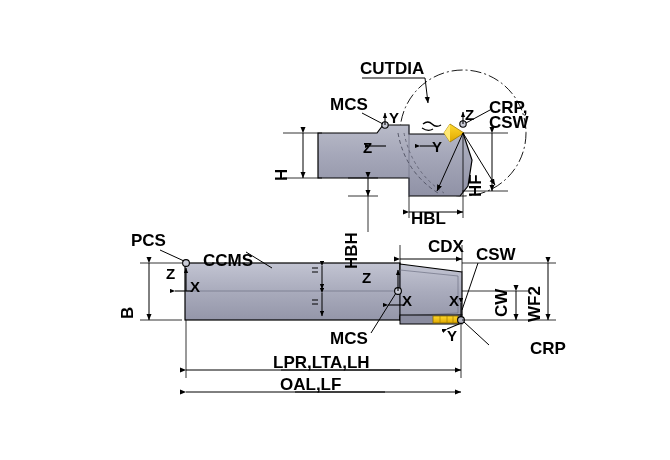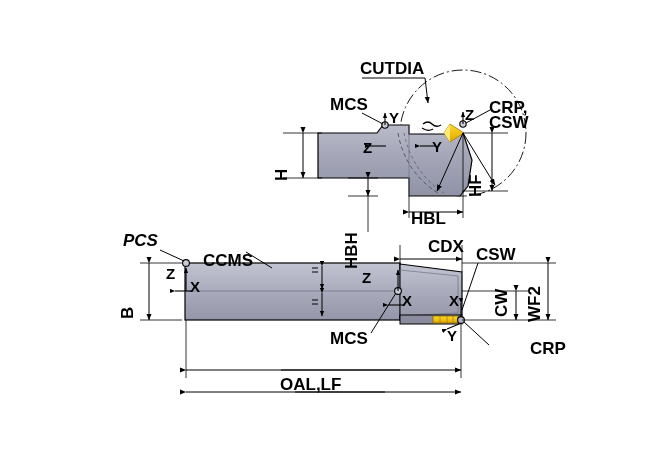--- a/index.html
+++ b/index.html
@@ -209,33 +209,34 @@
   <div class="lbl lbl-md" style="left:389px; top:110px;">Y</div>
   <div class="lbl lbl-md" style="left:363px; top:140px;">Z</div>
   <div class="lbl lbl-md" style="left:465px; top:107px;">Z</div>
   <div class="lbl lbl-md" style="left:432px; top:139px;">Y</div>
 
   <div class="lbl lbl-lg vert" style="left:290px; top:164px;">H</div>
   <div class="lbl lbl-lg vert" style="left:484px; top:180px;">HF</div>
   <div class="lbl lbl-lg vert" style="left:360px; top:252px;">HBH</div>
   <div class="lbl lbl-lg" style="left:411px; top:210px;text-align:center;">HBL</div>
 
-  <div class="lbl lbl-lg" style="left:123px; top:232px;font-style:italic;">PCS</div>
+  <div class="lbl lbl-lg" style="left:131px; top:232px;">PCS</div>
   <div class="lbl lbl-lg" style="left:203px; top:252px;">CCMS</div>
 
   <div class="lbl lbl-md" style="left:166px; top:266px;">Z</div>
   <div class="lbl lbl-md" style="left:190px; top:279px;">X</div>
   <div class="lbl lbl-md" style="left:362px; top:270px;">Z</div>
   <div class="lbl lbl-md" style="left:402px; top:293px;">X</div>
   <div class="lbl lbl-md" style="left:449px; top:293px;">X</div>
   <div class="lbl lbl-md" style="left:447px; top:328px;">Y</div>
 
   <div class="lbl lbl-lg vert" style="left:136px; top:302px;">B</div>
   <div class="lbl lbl-lg" style="left:428px; top:238px;">CDX</div>
   <div class="lbl lbl-lg" style="left:476px; top:246px;">CSW</div>
   <div class="lbl lbl-lg vert" style="left:510px; top:300px;">CW</div>
   <div class="lbl lbl-lg vert" style="left:543px; top:305px;">WF2</div>
   <div class="lbl lbl-lg" style="left:485px; top:340px;margin-left:45px;">CRP</div>
   <div class="lbl lbl-lg" style="left:330px; top:330px;">MCS</div>
 
+  <div class="lbl lbl-lg" style="left:273px; top:354px;">LPR,LTA,LH</div>
   <div class="lbl lbl-lg" style="left:280px; top:376px;">OAL,LF</div>
 
 </div>
 
 </body></html>

